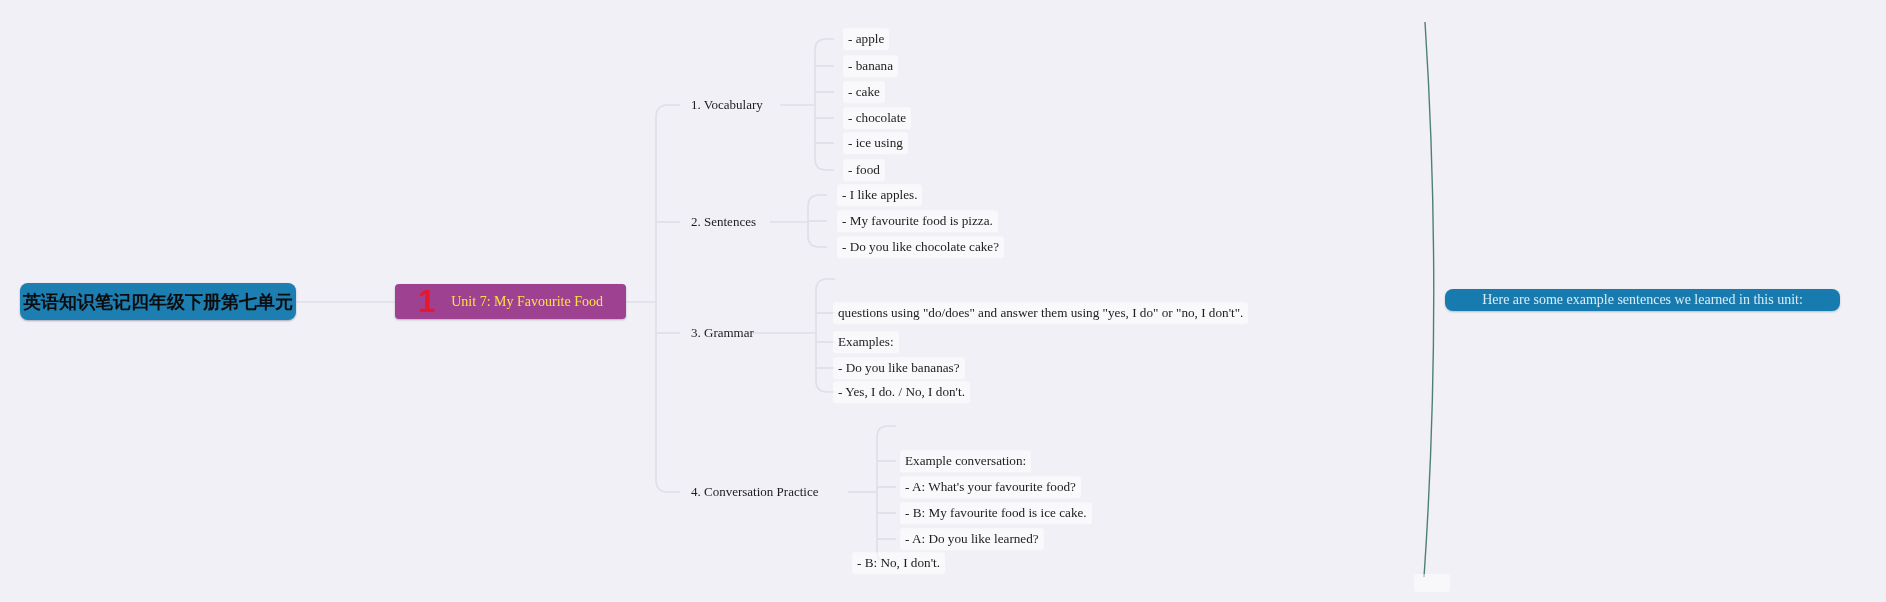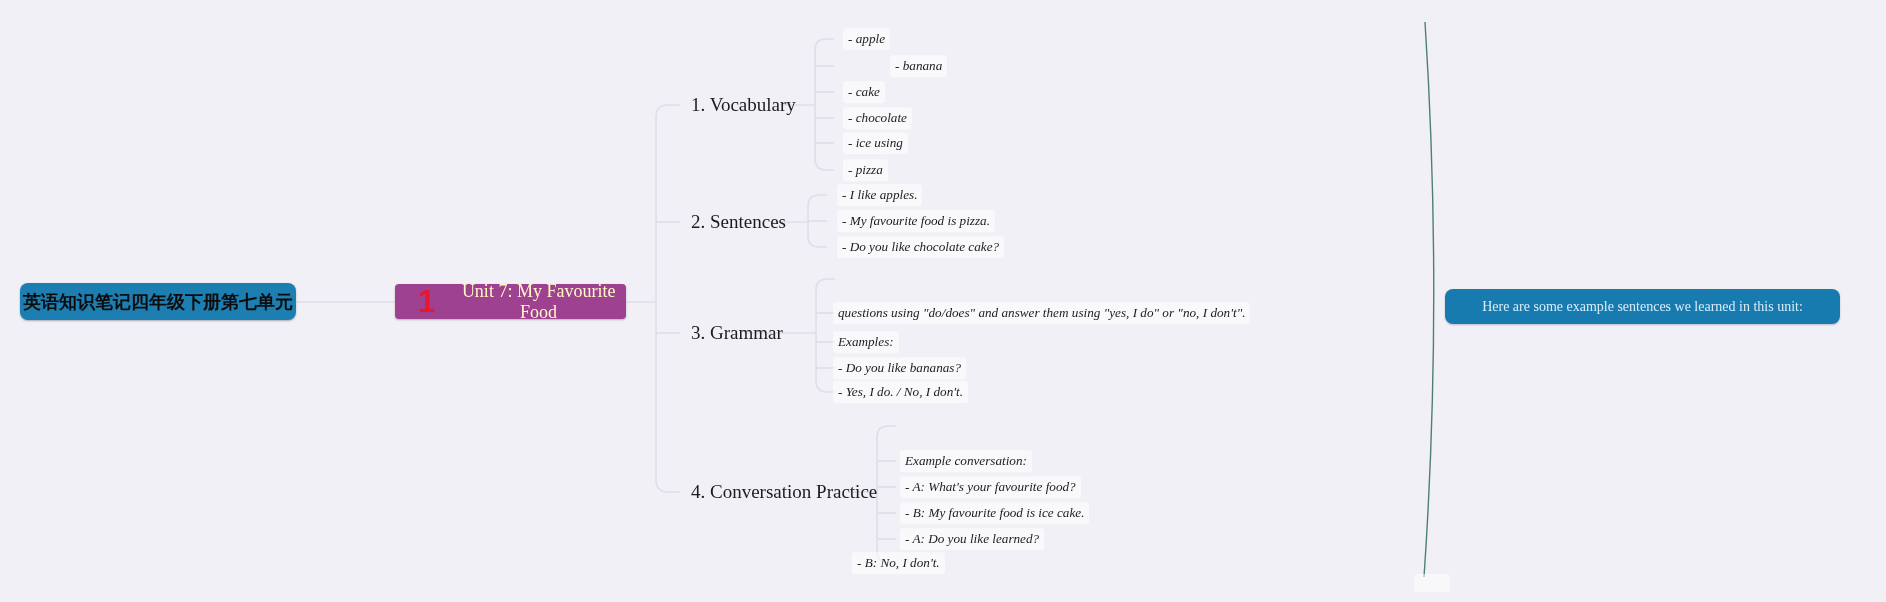--- a/index.html
+++ b/index.html
@@ -29,40 +29,40 @@
     background:#9e4191;border-radius:4px;
     display:flex;align-items:center;
     padding-left:23px;
     box-shadow:0 1px 2px rgba(25,35,60,.3);
   }
   .unit-badge{
     font-family:"Liberation Sans", sans-serif;
     font-weight:bold;font-size:31px;line-height:1;
     color:#e5182e;margin-right:16px;
   }
-  .unit-label{font-size:18px;color:#fef9c3;text-align:center;}
+  .unit-label{font-size:14px;color:#fde047;text-align:center;}
 
   
   .topic{
     transform:translateY(-50%);
-    font-size:19px;color:#1c1c1e;white-space:nowrap;
+    font-size:13px;color:#1c1c1e;white-space:nowrap;
   }
 
   
   .leaf{
     transform:translateY(-50%);
     font-size:13.2px;line-height:17.5px;color:#1c1c1e;
     white-space:pre-line;
     background:rgba(255,255,255,.55);
-    padding:2px 5px;border-radius:3px;font-style:italic;
+    padding:2px 5px;border-radius:3px;
   }
 
   
   .note-node{
-    left:1445px;top:289px;width:395px;height:35px;
+    left:1445px;top:289px;width:395px;height:22px;
     background:#187bb0;border-radius:8px;
     display:flex;align-items:center;justify-content:center;
     font-size:14px;color:#d9edf8;white-space:nowrap;
     box-shadow:0 1px 2px rgba(25,35,60,.25);
   }
 
   .curve-end{
     left:1414px;top:574px;width:36px;height:18px;
     background:rgba(255,255,255,.5);border-radius:3px;
   }
@@ -117,25 +117,25 @@
     <span class="unit-badge">1</span>
     <span class="unit-label">Unit 7: My Favourite Food</span>
   </div>
 
   <div class="node topic" style="left:691px;top:105px">1. Vocabulary</div>
   <div class="node topic" style="left:691px;top:222px">2. Sentences</div>
   <div class="node topic" style="left:691px;top:333px">3. Grammar</div>
   <div class="node topic" style="left:691px;top:492px">4. Conversation Practice</div>
 
   <div class="node leaf" style="left:843px;top:39px">- apple</div>
-  <div class="node leaf" style="left:890px;top:66px">- banana</div>
+  <div class="node leaf" style="left:843px;top:66px">- banana</div>
   <div class="node leaf" style="left:843px;top:92px">- cake</div>
   <div class="node leaf" style="left:843px;top:118px">- chocolate</div>
   <div class="node leaf" style="left:843px;top:143px">- ice using</div>
-  <div class="node leaf" style="left:843px;top:170px">- pizza</div>
+  <div class="node leaf" style="left:843px;top:170px">- food</div>
 
   <div class="node leaf" style="left:837px;top:195px">- I like apples.</div>
   <div class="node leaf" style="left:837px;top:221px">- My favourite food is pizza.</div>
   <div class="node leaf" style="left:837px;top:247px">- Do you like chocolate cake?</div>
 
   <div class="node leaf" style="left:833px;top:313px">questions using "do/does" and answer them using "yes, I do" or "no, I don't".</div>
   <div class="node leaf" style="left:833px;top:342px">Examples:</div>
   <div class="node leaf" style="left:833px;top:368px">- Do you like bananas?</div>
   <div class="node leaf" style="left:833px;top:392px">- Yes, I do. / No, I don't.</div>
 

